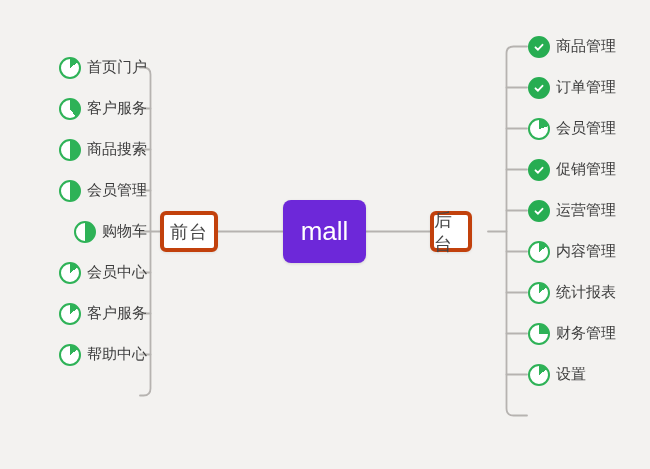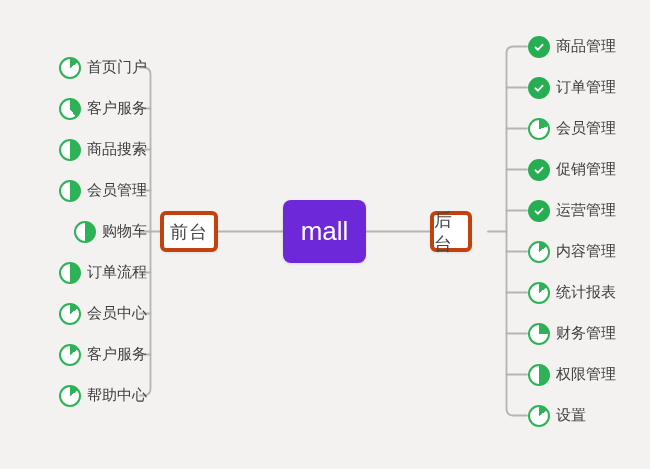--- a/index.html
+++ b/index.html
@@ -96,24 +96,20 @@
       </li>
       <li>
         <span class="pie" style="background: conic-gradient(rgb(46, 178, 87) 50%, rgb(255, 255, 255) 0deg);"></span>
         <span class="item-label">会员管理</span>
       </li>
       <li>
         <span class="pie" style="background: conic-gradient(rgb(46, 178, 87) 50%, rgb(255, 255, 255) 0deg);"></span>
         <span class="item-label">购物车</span>
       </li>
       <li>
-        <span class="pie" style="background: conic-gradient(rgb(46, 178, 87) 50%, rgb(255, 255, 255) 0deg);"></span>
-        <span class="item-label">订单流程</span>
-      </li>
-      <li>
         <span class="pie" style="background: conic-gradient(rgb(46, 178, 87) 15%, rgb(255, 255, 255) 0deg);"></span>
         <span class="item-label">会员中心</span>
       </li>
       <li>
         <span class="pie" style="background: conic-gradient(rgb(46, 178, 87) 15%, rgb(255, 255, 255) 0deg);"></span>
         <span class="item-label">客户服务</span>
       </li>
       <li>
         <span class="pie" style="background: conic-gradient(rgb(46, 178, 87) 15%, rgb(255, 255, 255) 0deg);"></span>
         <span class="item-label">帮助中心</span>
@@ -169,21 +165,17 @@
       </li>
       <li>
         <span class="pie" style="background: conic-gradient(rgb(46, 178, 87) 15%, rgb(255, 255, 255) 0deg);"></span>
         <span class="item-label">统计报表</span>
       </li>
       <li>
         <span class="pie" style="background: conic-gradient(rgb(46, 178, 87) 25%, rgb(255, 255, 255) 0deg);"></span>
         <span class="item-label">财务管理</span>
       </li>
       <li>
-        <span class="pie" style="background: conic-gradient(rgb(46, 178, 87) 50%, rgb(255, 255, 255) 0deg);"></span>
-        <span class="item-label">权限管理</span>
-      </li>
-      <li>
         <span class="pie" style="background: conic-gradient(rgb(46, 178, 87) 15%, rgb(255, 255, 255) 0deg);"></span>
         <span class="item-label">设置</span>
       </li>
     </ul>
 </div>
 
 </body></html>

